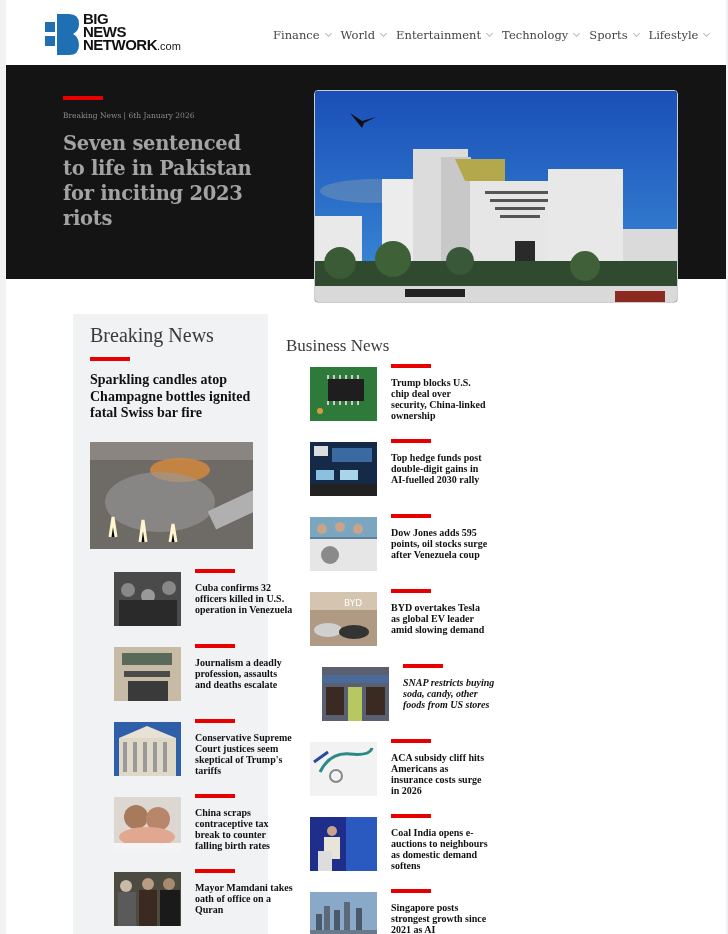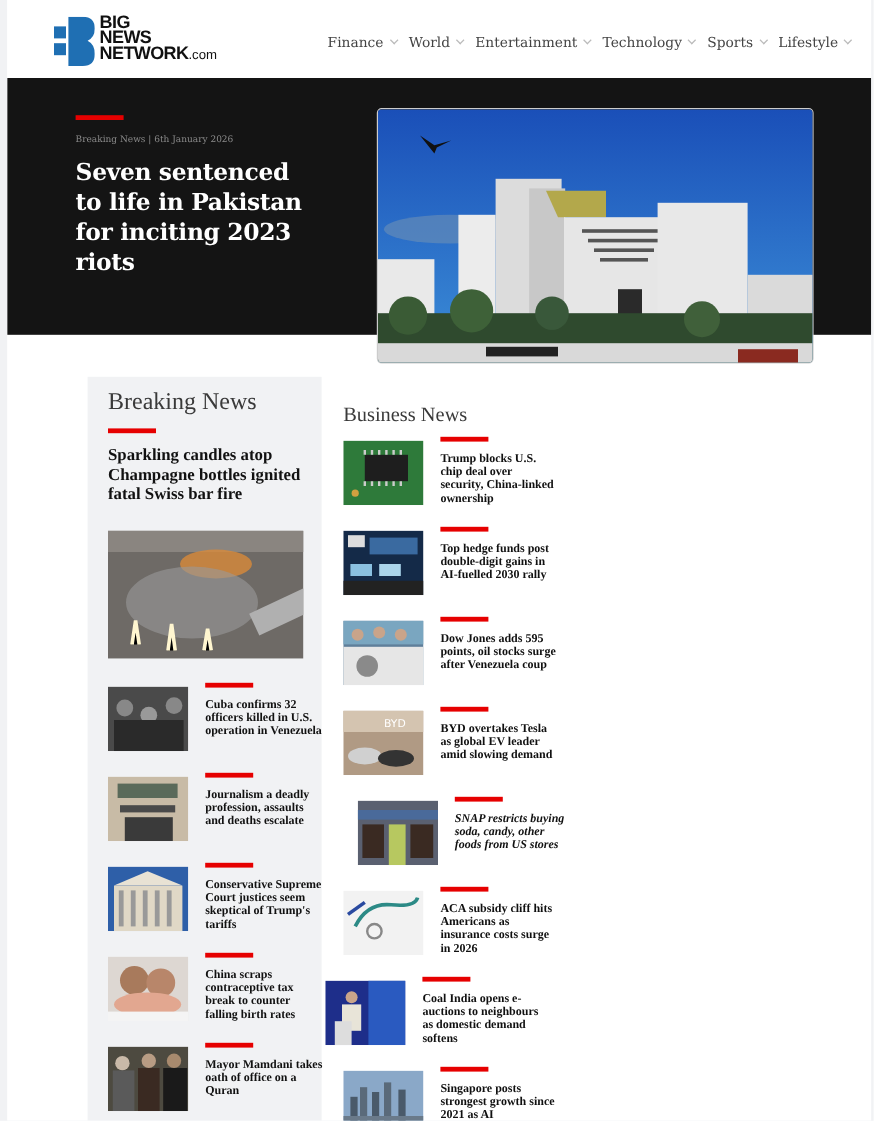--- a/index.html
+++ b/index.html
@@ -15,33 +15,33 @@
   .logo-text .line { display: block; }
   .logo-text .com { font-size: 11px; font-weight: 400; letter-spacing: 0; }
   .nav { position: absolute; left: 267px; top: 12px; display: flex; gap: 0; font-family: "DejaVu Serif", serif; font-size: 11.5px; color: #444; margin-top: 16px; }
   .nav-item { display: flex; align-items: center; margin-right: 10px; cursor: pointer; }
   .nav-item .chev { display: inline-block; width: 5px; height: 5px; border-right: 1px solid #bbb; border-bottom: 1px solid #bbb; transform: rotate(45deg); margin-left: 6px; margin-top: -3px; }
 
   
   .hero { position: absolute; left: 0; top: 65px; width: 720px; height: 214px; background: #141414; }
   .hero-bar { position: absolute; left: 57px; top: 31px; width: 40px; height: 4px; background: #e60000; }
   .hero-meta { position: absolute; left: 57px; top: 46px; font-size: 7.5px; color: #8a8a8a; font-family: "DejaVu Serif", serif; }
-  .hero-title { position: absolute; left: 57px; top: 66px; width: 190px; font-family: "DejaVu Serif", serif; font-weight: bold; font-size: 19.5px; line-height: 25px; color: #ffffff; letter-spacing: -0.3px; }
+  .hero-title { position: absolute; left: 57px; top: 66px; width: 190px; font-family: "DejaVu Serif", serif; font-weight: bold; font-size: 19.5px; line-height: 25px; color: #a3a3a3; letter-spacing: -0.3px; }
   .hero-image { position: absolute; left: 308px; top: 90px; width: 364px; height: 213px; border-radius: 4px; overflow: hidden; border: 1px solid #ccc; z-index: 2; }
 
   
   .breaking { position: absolute; left: 67px; top: 314px; width: 195px; height: 640px; background: #f1f2f4; }
   .section-title { font-family: "Liberation Serif", serif; font-weight: normal; font-size: 20px; color: #3a3a3a; }
   .breaking .section-title { position: absolute; left: 17px; top: 10px; }
   .red-bar { width: 40px; height: 4px; background: #e60000; }
   .breaking .main-bar { position: absolute; left: 17px; top: 43px; }
   .breaking .main-headline { position: absolute; left: 17px; top: 58px; width: 172px; font-family: "Liberation Serif", serif; font-weight: bold; font-size: 14px; line-height: 16.5px; color: #111; }
   .breaking .main-img { position: absolute; left: 17px; top: 128px; width: 163px; height: 107px; overflow: hidden; }
 
-  .story { position: absolute; width: 190px; height: 70px; }
+  .story { position: absolute; width: 190px; height: 70px; margin-left: 24px; }
   .story .thumb { position: absolute; left: 0; top: 3px; width: 67px; height: 54px; overflow: hidden; }
   .story .bar { position: absolute; left: 81px; top: 0; }
   .story .headline { position: absolute; left: 81px; top: 13px; width: 98px; font-family: "Liberation Serif", serif; font-weight: bold; font-size: 10px; line-height: 11px; color: #111; }
 
   .business .section-title { position: absolute; left: 280px; top: 336px; font-size: 17px; }
 </style>
 </head>
 <body>
 
 <div class="page">
@@ -267,21 +267,21 @@
     <div class="story" style="left:280px; top:739px;">
       <div class="thumb"><svg width="67" height="54">
             <rect width="67" height="54" fill="#f2f2f2"></rect>
             <path d="M10 30 Q20 10 40 12 Q60 14 62 6" stroke="#2c8a86" stroke-width="3" fill="none"></path>
             <circle cx="26" cy="34" r="6" fill="none" stroke="#888" stroke-width="2"></circle>
             <path d="M4 20 l14 -10" stroke="#2a4aa0" stroke-width="3"></path>
           </svg></div>
       <div class="red-bar bar"></div>
       <div class="headline">ACA subsidy cliff hits Americans as insurance costs surge in 2026</div>
     </div>
-    <div class="story" style="left:265px; top:814px;">
+    <div class="story" style="left:280px; top:814px;">
       <div class="thumb"><svg width="67" height="54">
             <rect width="67" height="54" fill="#1e2e8a"></rect>
             <rect x="36" y="0" width="31" height="54" fill="#2a5ac0"></rect>
             <circle cx="22" cy="14" r="5" fill="#c9a48a"></circle>
             <rect x="14" y="20" width="16" height="22" fill="#e8e4d8"></rect>
             <rect x="8" y="34" width="14" height="20" fill="#ddd"></rect>
           </svg></div>
       <div class="red-bar bar"></div>
       <div class="headline">Coal India opens e-auctions to neighbours as domestic demand softens</div>
     </div>

